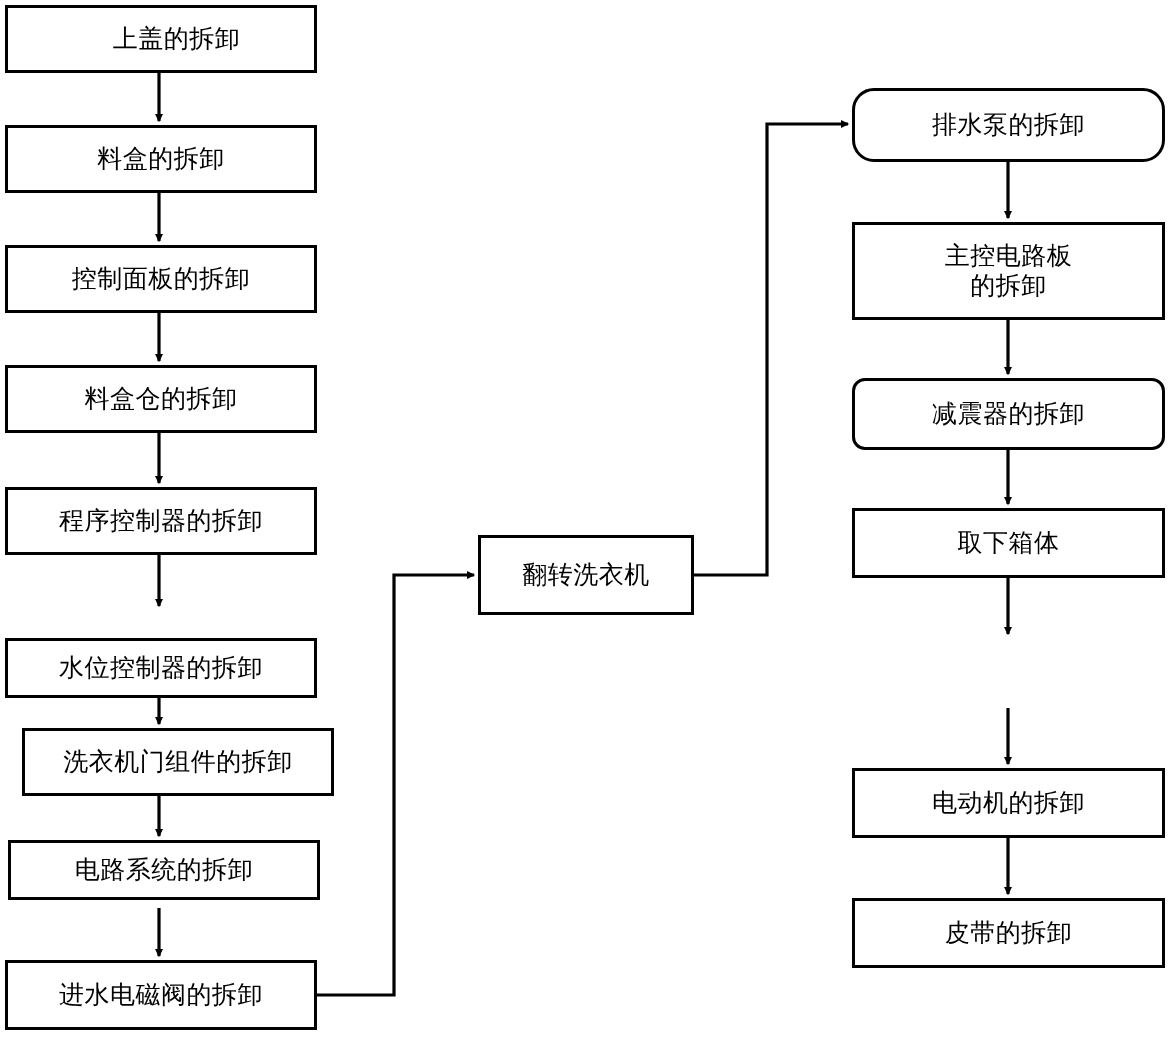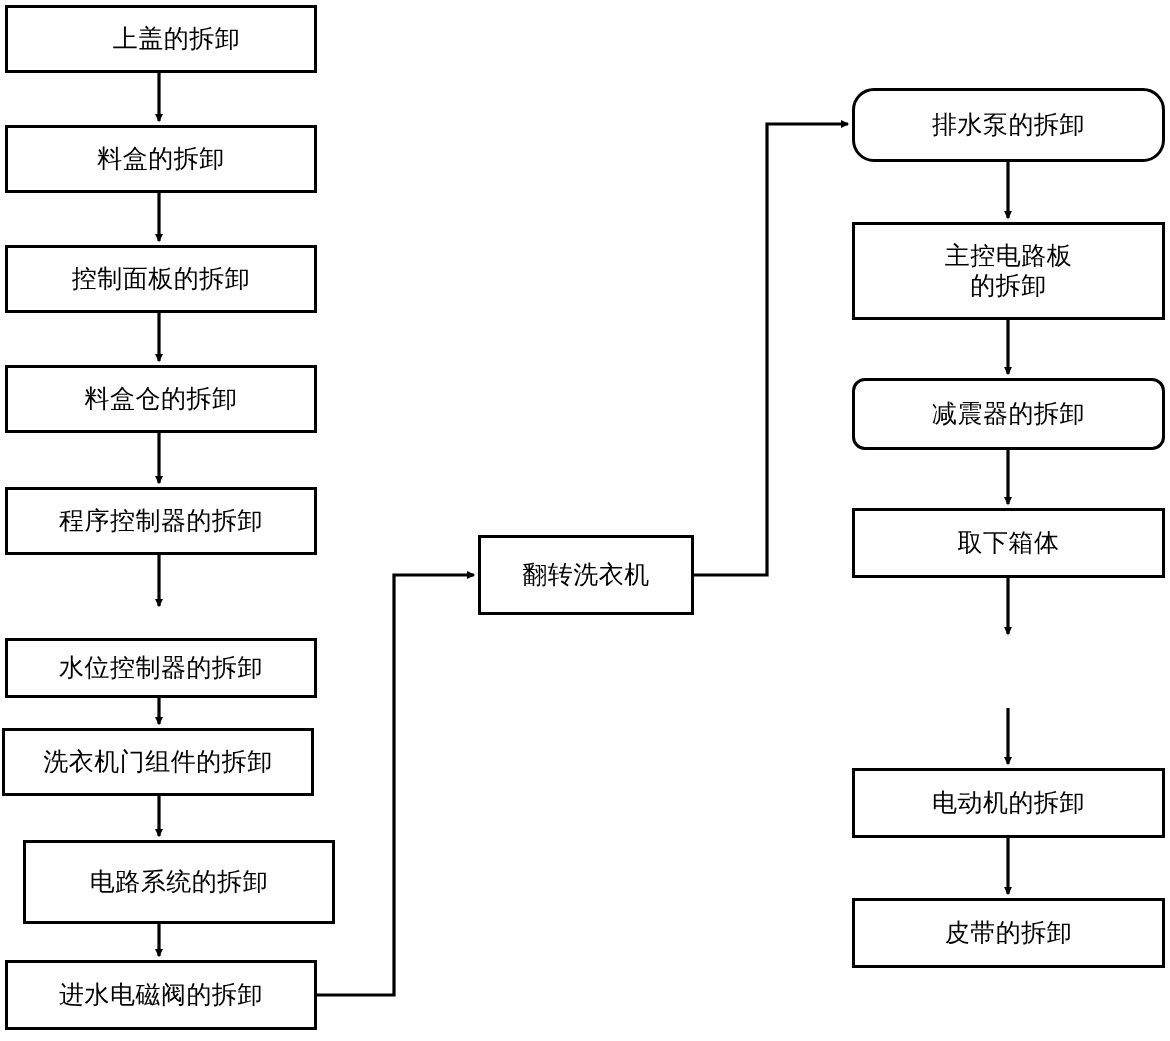--- a/index.html
+++ b/index.html
@@ -100,25 +100,25 @@
   </div>
 
   <div class="node" style="left:5px; top:487px; width:312px; height:68px;">
     <span class="node-label">程序控制器的拆卸</span>
   </div>
 
   <div class="node" style="left:5px; top:618px; width:312px; height:60px;margin-top:20px;">
     <span class="node-label">水位控制器的拆卸</span>
   </div>
 
-  <div class="node" style="left:2px; top:728px; width:312px; height:68px;">
+  <div class="node" style="left:22px; top:728px; width:312px; height:68px;">
     <span class="node-label">洗衣机门组件的拆卸</span>
   </div>
 
-  <div class="node" style="left:23px; top:840px; width:312px; height:84px;">
+  <div class="node" style="left:8px; top:840px; width:312px; height:60px;">
     <span class="node-label">电路系统的拆卸</span>
   </div>
 
   <div class="node" style="left:5px; top:960px; width:312px; height:70px;">
     <span class="node-label">进水电磁阀的拆卸</span>
   </div>
 
   <div class="node" style="left:478px; top:535px; width:216px; height:80px;">
     <span class="node-label">翻转洗衣机</span>
   </div>

